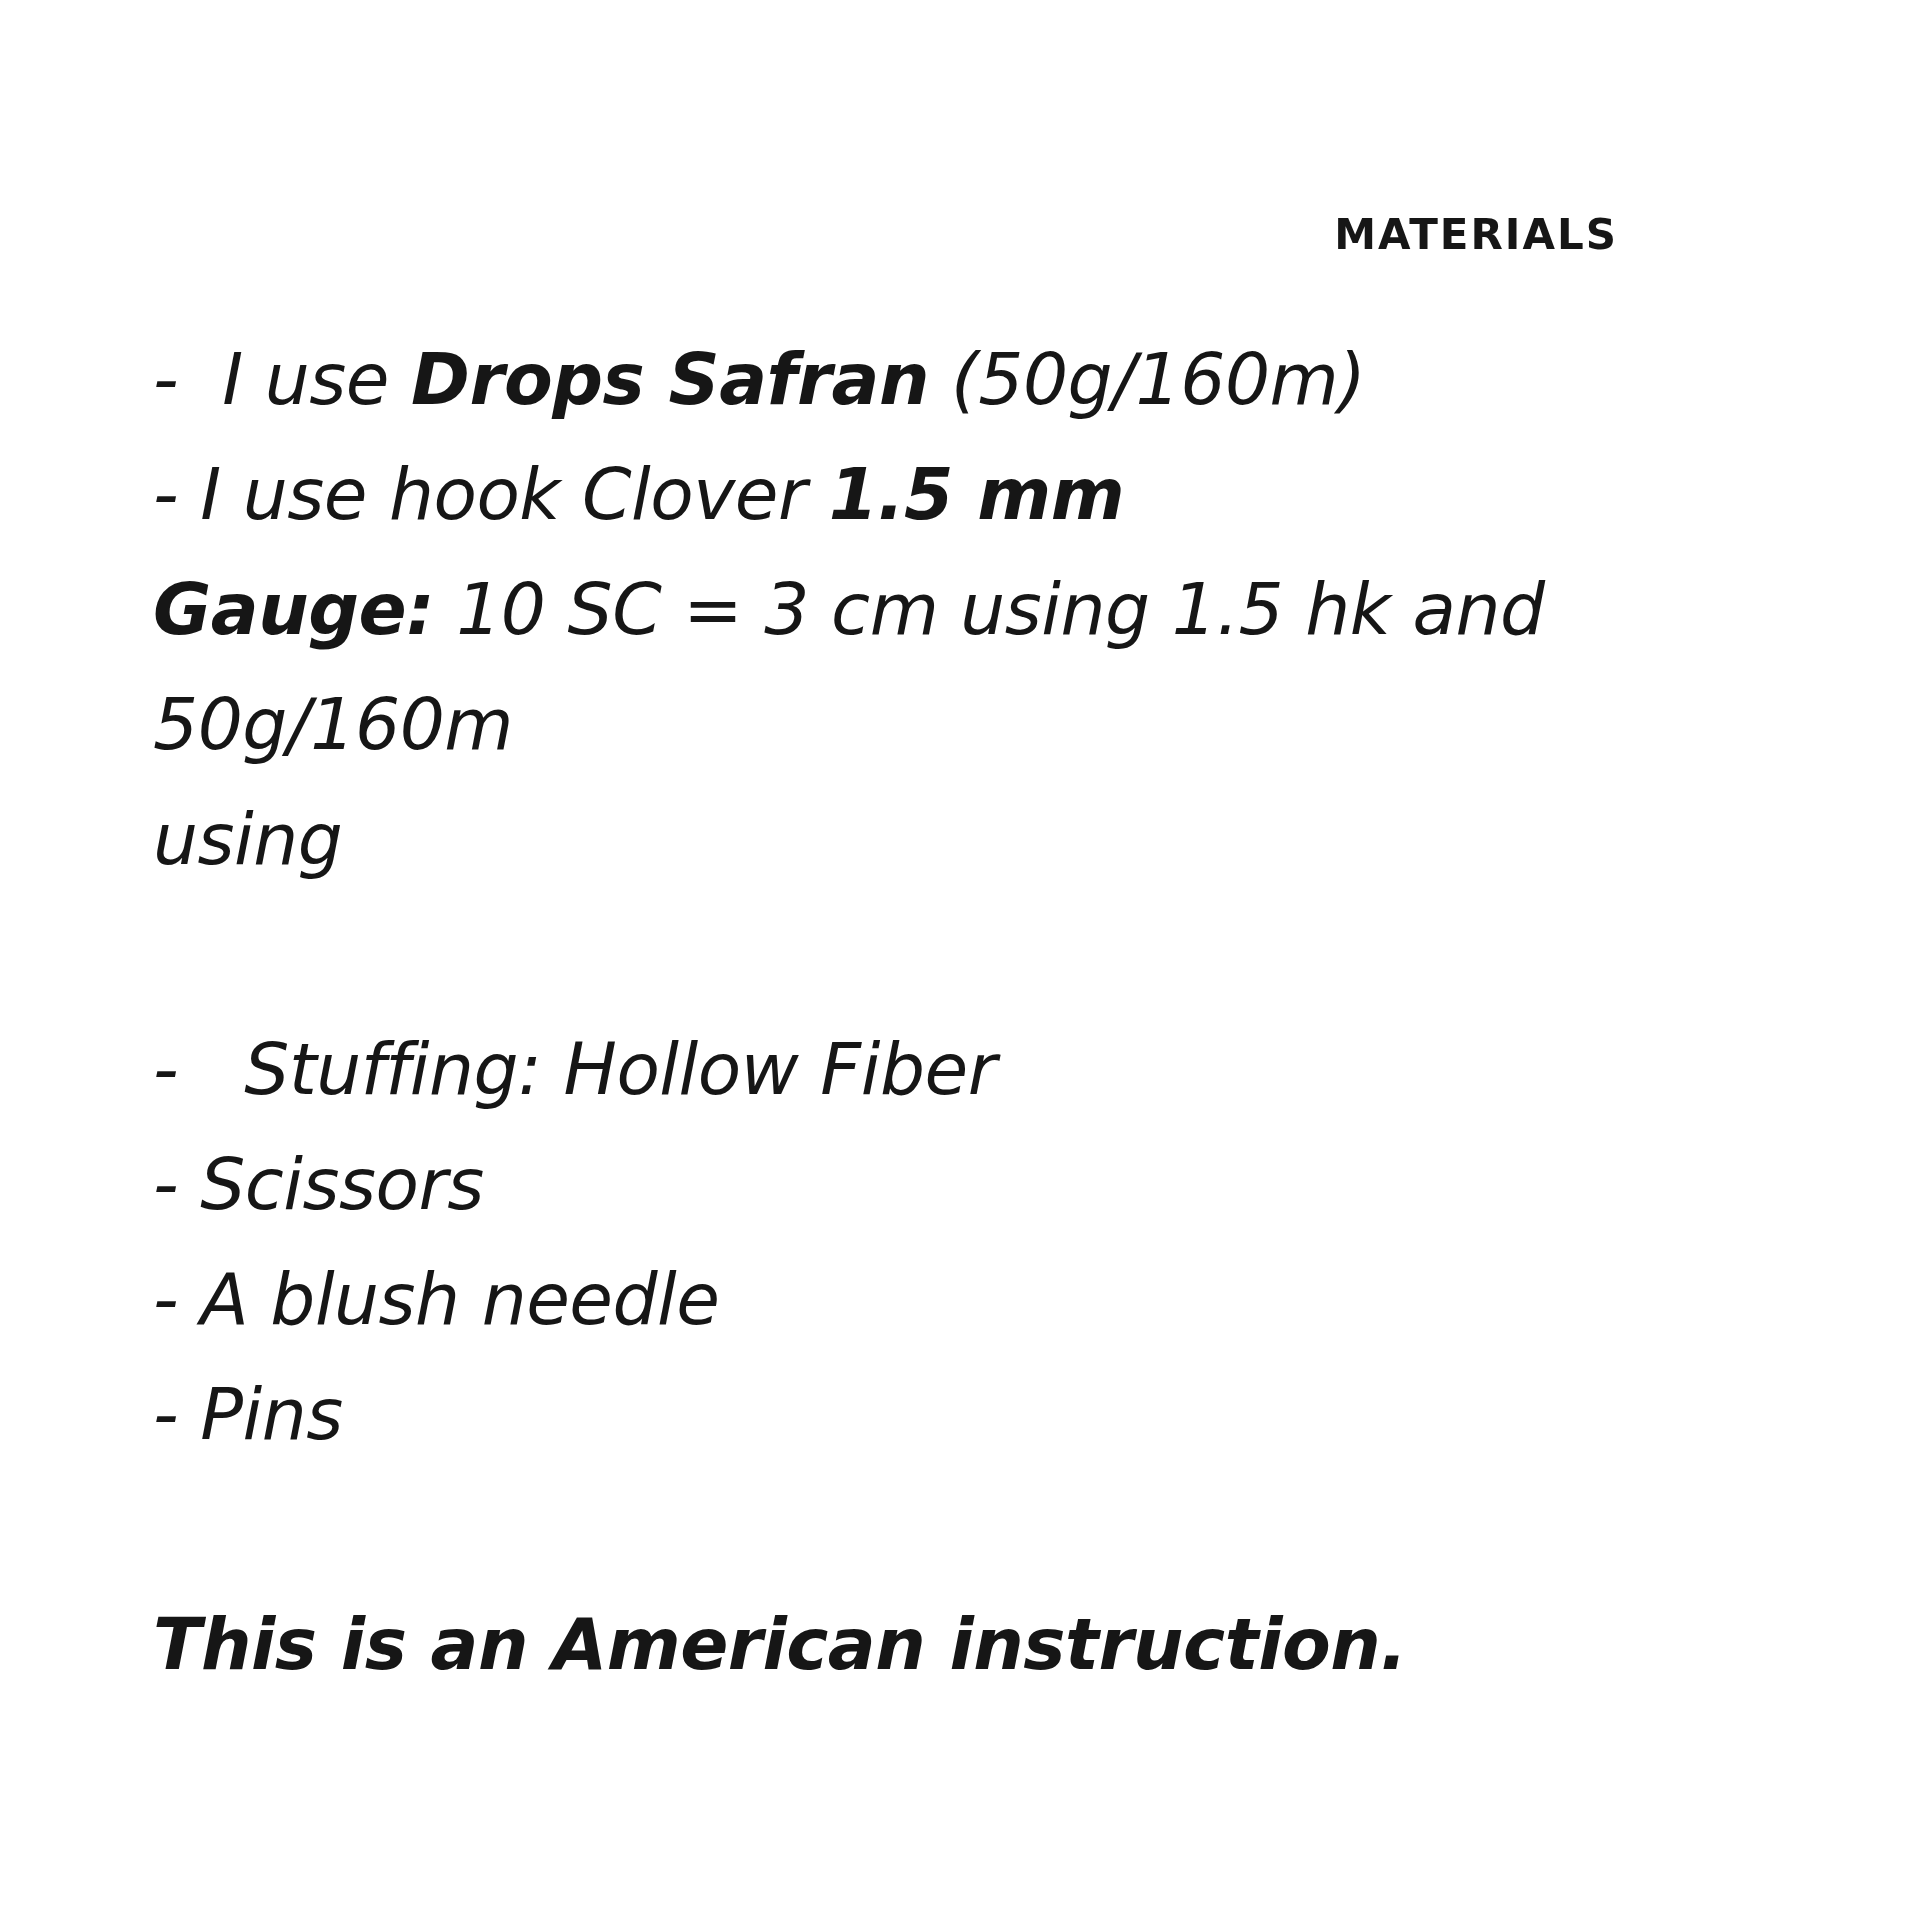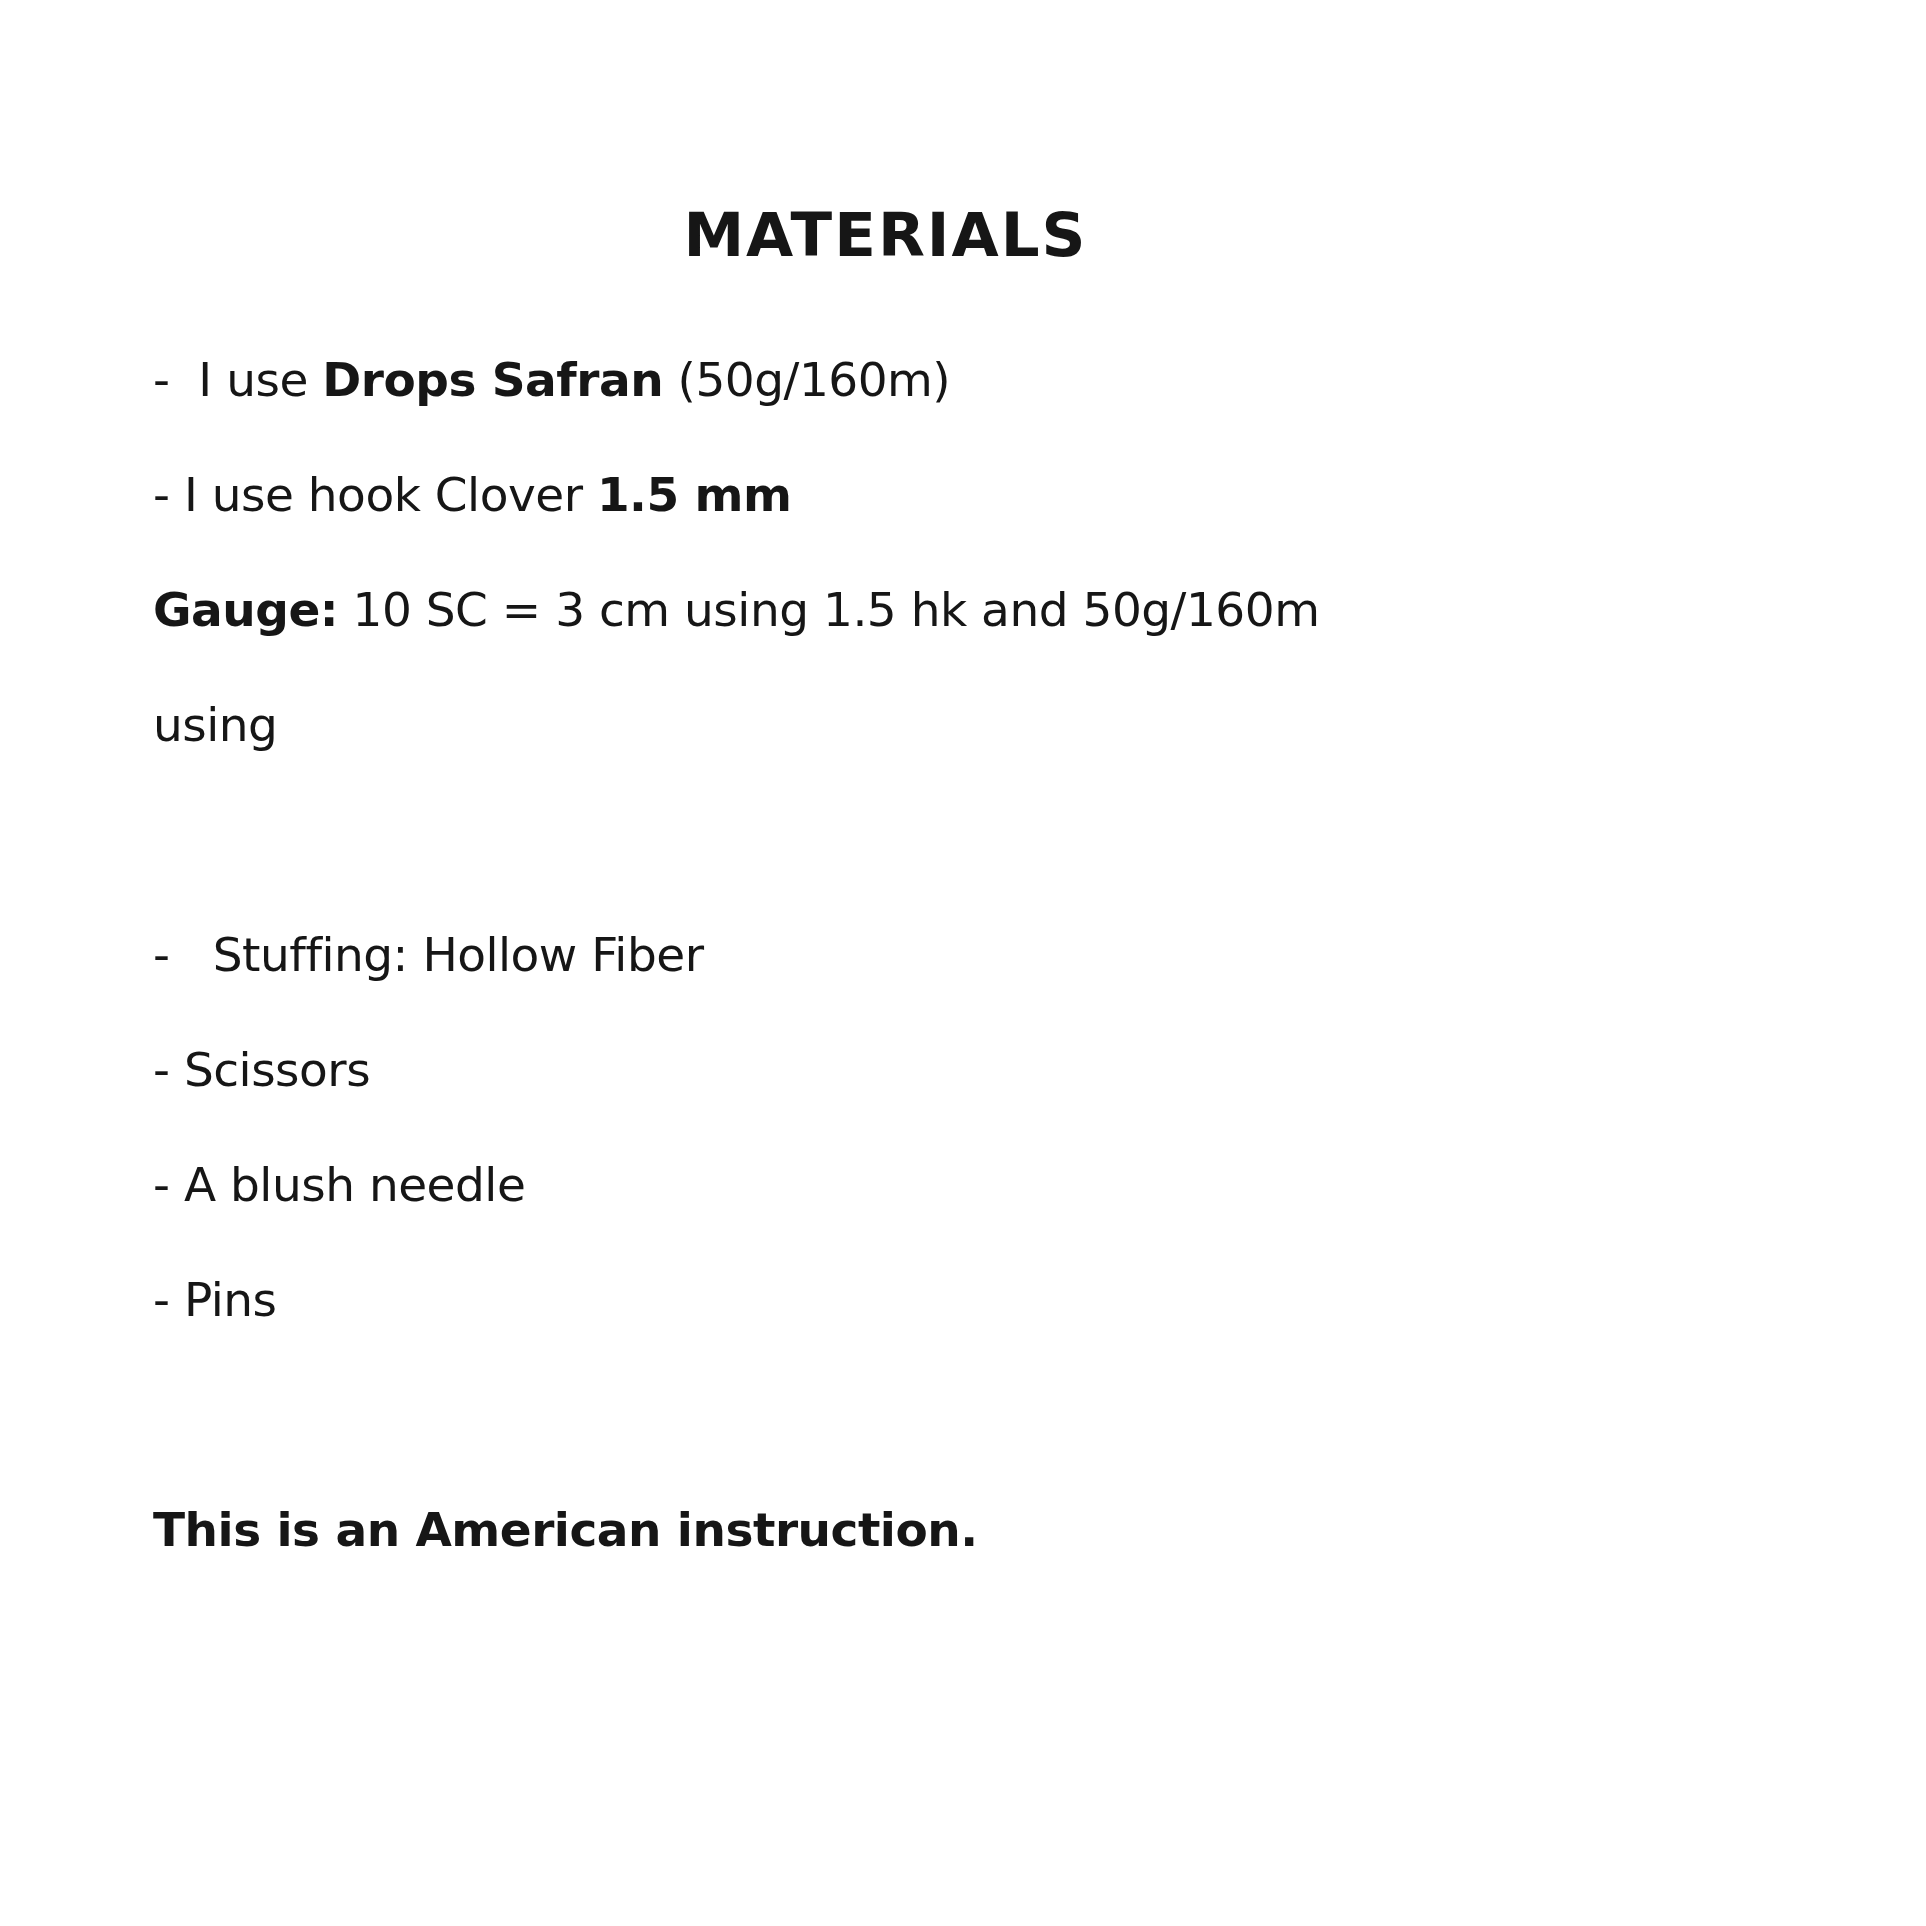--- a/index.html
+++ b/index.html
@@ -20,33 +20,34 @@
     font-family: "DejaVu Sans", "Liberation Sans", sans-serif;
     color: #161616;
   }
   .content {
     position: absolute;
     left: 153px;
     top: 168px;
     width: 1465px;
   }
   .doc-title {
-    font-size: 61px;
+    font-size: 42px;
     font-weight: 700;
-    text-align: center;
+    text-align: right;
     line-height: 134px;
     margin: 0 0 20px 0;
     letter-spacing: 2px;
   }
   .line {
-    font-size: 47px;
+    font-size: 71px;
     line-height: 115px;
     white-space: pre-wrap;
     letter-spacing: -0.5px;
     font-weight: 400;
+    font-style: italic;
   }
   .line.blank {
     height: 115px;
   }
   .seg { font-weight: 400; }
   .seg.b { font-weight: 700; }
 </style>
 </head>
 <body>
 

